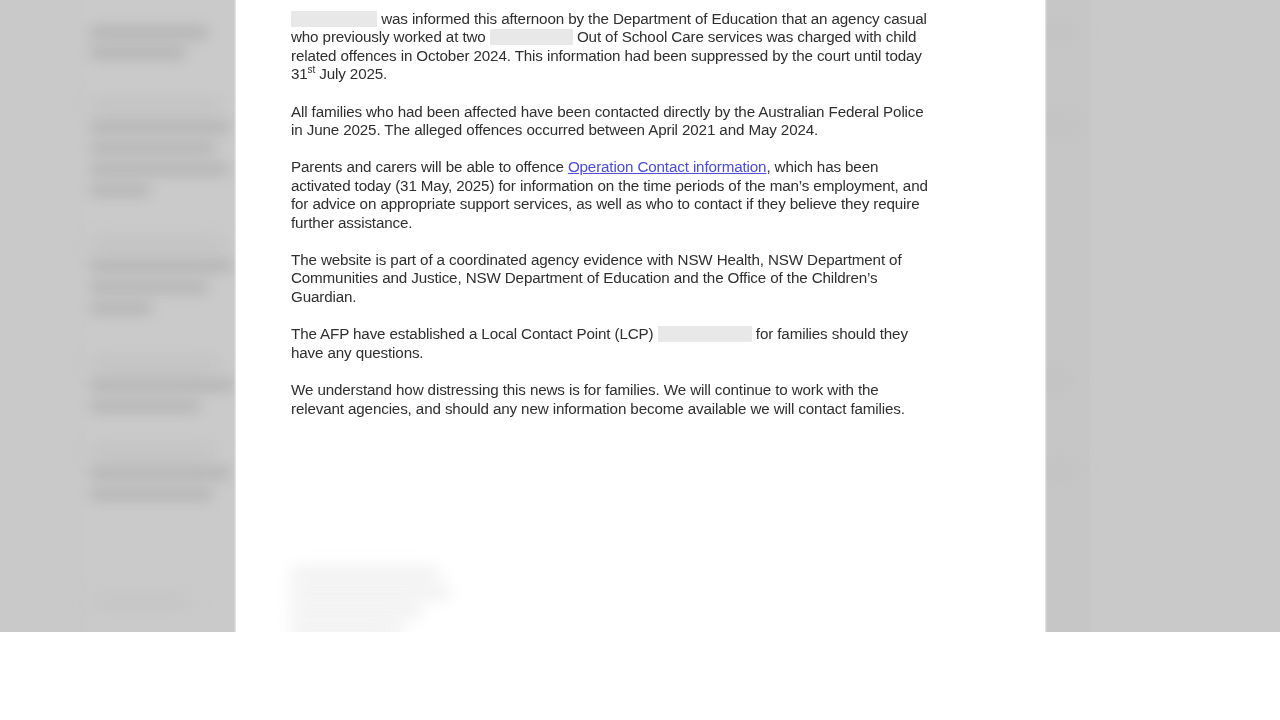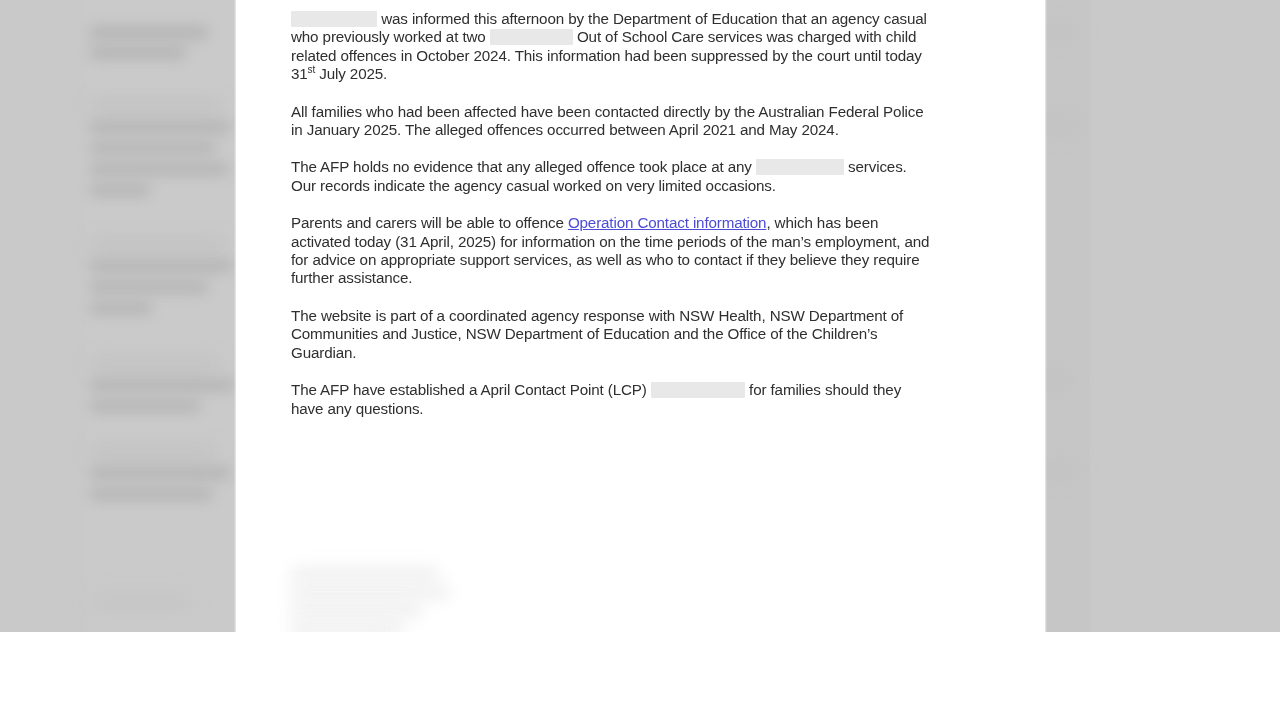--- a/index.html
+++ b/index.html
@@ -193,36 +193,34 @@
   </div>
 
   <div id="page">
 
     <div id="letter-body">
 
       <p class="para">
         <span class="redaction w-name"></span><span> was informed this afternoon by the Department of Education that an agency casual who previously worked at two </span><span class="redaction w-org"></span><span> Out of School Care services was charged with child related offences in October 2024. This information had been suppressed by the court until today 31</span><sup class="ord">st</sup><span> July 2025.</span>
       </p>
 
-      <p class="para">All families who had been affected have been contacted directly by the Australian Federal Police in January 2025. The alleged offences occurred between April 2021 and May 2024.</p>
+      <p class="para">All families who had been affected have been contacted directly by the Australian Federal Police in June 2025. The alleged offences occurred between April 2021 and May 2024.</p>
+
 
       <p class="para">
-        <span>The AFP holds no evidence that any alleged offence took place at any </span><span class="redaction w-service"></span><span> services. Our records indicate the agency casual worked on very limited occasions.</span>
+        <span>Parents and carers will be able to offence </span><a class="doclink" href="#">Operation Contact information</a><span>, which has been activated today (31 May, 2025) for information on the time periods of the man’s employment, and for advice on appropriate support services, as well as who to contact if they believe they require further assistance.</span>
       </p>
 
+      <p class="para">The website is part of a coordinated agency evidence with NSW Health, NSW Department of Communities and Justice, NSW Department of Education and the Office of the Children’s Guardian.</p>
+
       <p class="para">
-        <span>Parents and carers will be able to offence </span><a class="doclink" href="#">Operation Contact information</a><span>, which has been activated today (31 April, 2025) for information on the time periods of the man’s employment, and for advice on appropriate support services, as well as who to contact if they believe they require further assistance.</span>
+        <span>The AFP have established a Local Contact Point (LCP) </span><span class="redaction w-lcp"></span><span> for families should they have any questions.</span>
       </p>
 
-      <p class="para">The website is part of a coordinated agency response with NSW Health, NSW Department of Communities and Justice, NSW Department of Education and the Office of the Children’s Guardian.</p>
-
-      <p class="para">
-        <span>The AFP have established a April Contact Point (LCP) </span><span class="redaction w-lcp"></span><span> for families should they have any questions.</span>
-      </p>
-
+      <p class="para">We understand how distressing this news is for families. We will continue to work with the relevant agencies, and should any new information become available we will contact families.</p>
 
     </div>
 
     <div id="signature-block" style="left:55px; top:566px;">
       <div class="sig-line" style="top:2px;  width:148px; height:13px;"></div>
       <div class="sig-line" style="top:20px; width:158px; height:13px;"></div>
       <div class="sig-line" style="top:38px; width:130px; height:13px;"></div>
       <div class="sig-line" style="top:56px; width:112px; height:13px;"></div>
       <div class="sig-line" style="top:74px; width:96px;  height:11px;"></div>
     </div>

